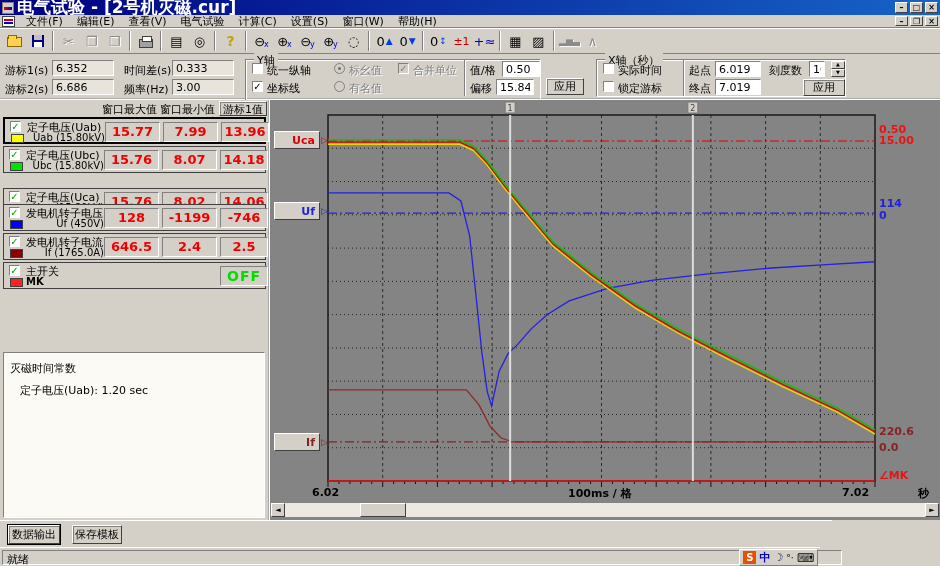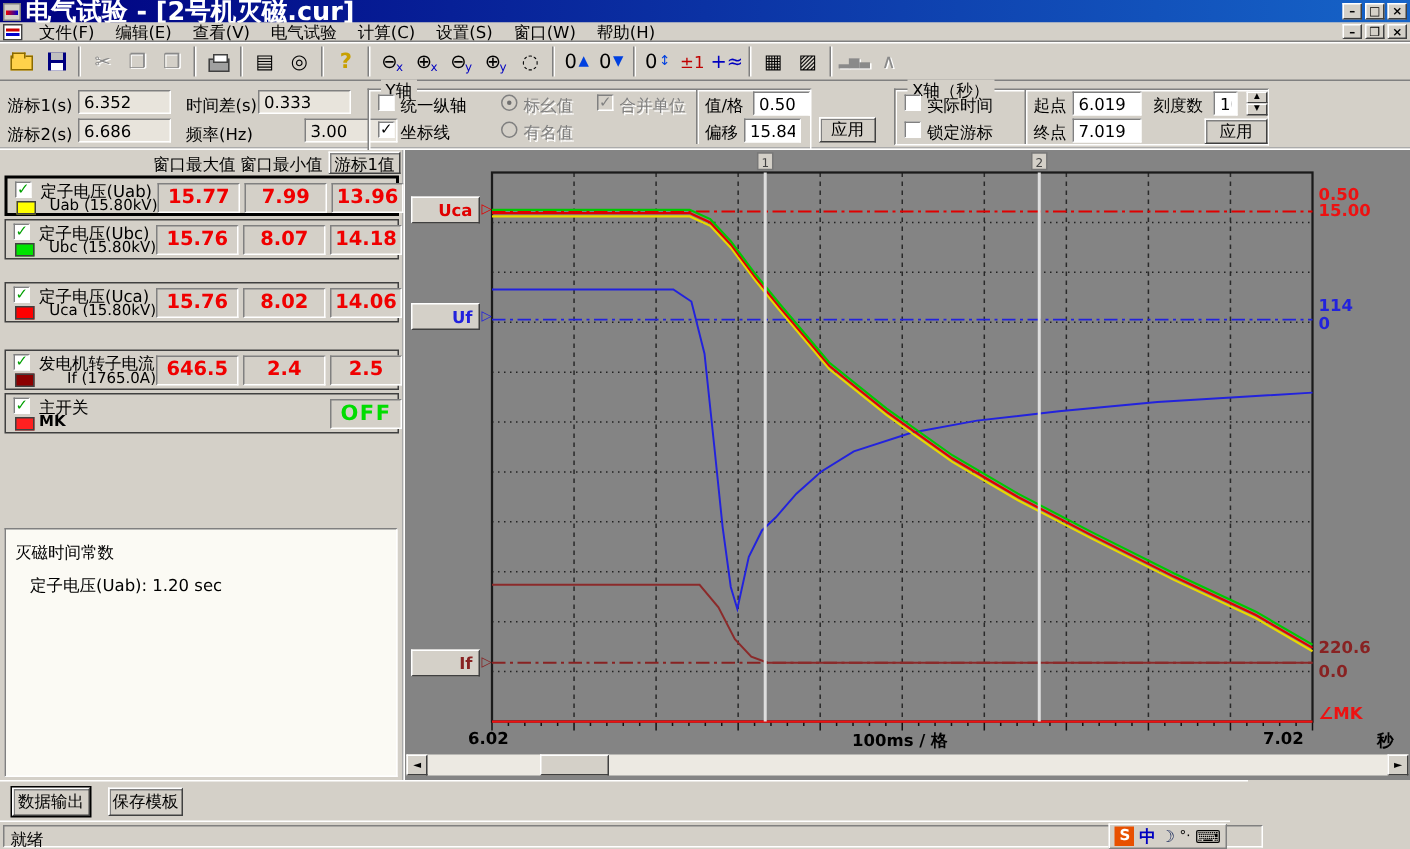--- a/index.html
+++ b/index.html
@@ -219,21 +219,21 @@
 </div>
 
 <div class="ctrlbar">
   <span class="lbl" style="left:5px;top:9px;">游标1(s)</span>
   <span class="ro" style="left:52px;top:6px;">6.352</span>
   <span class="lbl" style="left:124px;top:9px;">时间差(s)</span>
   <span class="ro" style="left:172px;top:6px;">0.333</span>
   <span class="lbl" style="left:5px;top:28px;">游标2(s)</span>
   <span class="ro" style="left:52px;top:25px;">6.686</span>
   <span class="lbl" style="left:124px;top:28px;">频率(Hz)</span>
-  <span class="ro" style="left:172px;top:25px;margin-left:31px;">3.00</span>
+  <span class="ro" style="left:172px;top:25px;">3.00</span>
 
   <div class="grp" style="left:245px;top:5px;width:296px;height:48px;text-decoration:underline;">
     <span class="grp-ttl">Y轴</span>
     <span class="cb" style="left:6px;top:3px;"></span>
     <span class="lbl" style="left:21px;top:3px;">统一纵轴</span>
     <span class="cb ck" style="left:6px;top:21px;"></span>
     <span class="lbl" style="left:21px;top:21px;">坐标线</span>
     <span class="rd dis2 sel" style="left:88px;top:3px;"></span>
     <span class="lbl glbl" style="left:103px;top:3px;">标幺值</span>
     <span class="rd dis2" style="left:88px;top:21px;"></span>
@@ -293,20 +293,29 @@
     <span class="vb vb3">14.18</span>
   </div>
   <div class="sigrow" style="top:75px;margin-top:13px;">
     <span class="cb srcb"></span>
     <span class="srname">定子电压(Uca)</span>
     <span class="swatch" style="background:#ff0000;"></span>
     <span class="srsub">Uca (15.80kV)</span>
     <span class="vb vb1">15.76</span>
     <span class="vb vb2">8.02</span>
     <span class="vb vb3">14.06</span>
+  </div>
+  <div class="sigrow" style="top:104px;">
+    <span class="cb srcb"></span>
+    <span class="srname">发电机转子电压</span>
+    <span class="swatch" style="background:#0000ff;"></span>
+    <span class="srsub">Uf (450V)</span>
+    <span class="vb vb1">128</span>
+    <span class="vb vb2">-1199</span>
+    <span class="vb vb3">-746</span>
   </div>
   <div class="sigrow" style="top:133px;">
     <span class="cb srcb"></span>
     <span class="srname">发电机转子电流</span>
     <span class="swatch" style="background:#8b0000;"></span>
     <span class="srsub">If (1765.0A)</span>
     <span class="vb vb1">646.5</span>
     <span class="vb vb2">2.4</span>
     <span class="vb vb3">2.5</span>
   </div>

